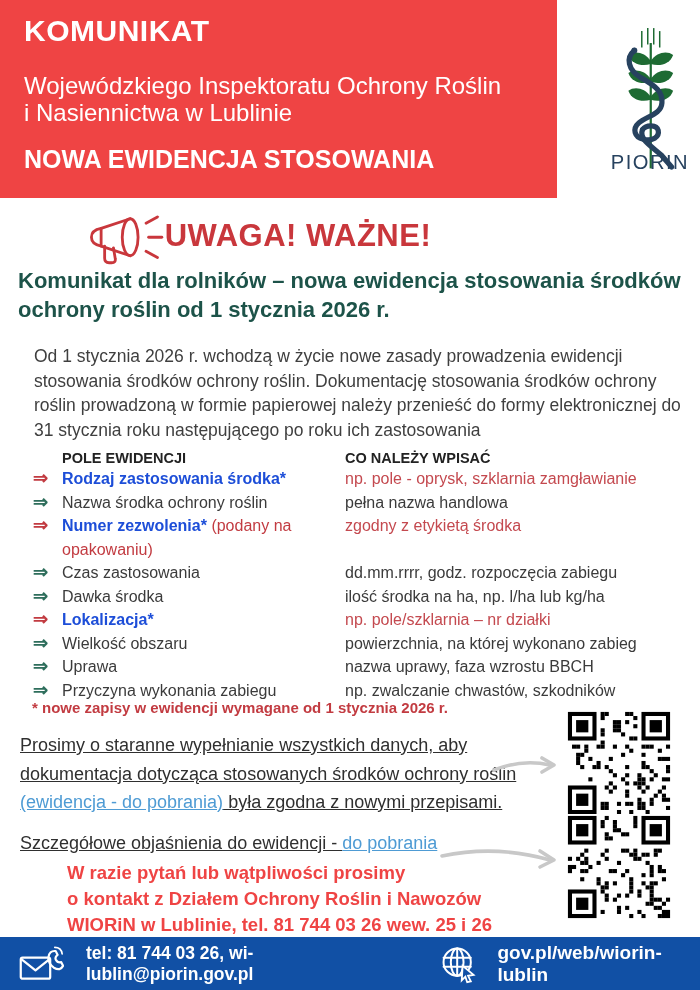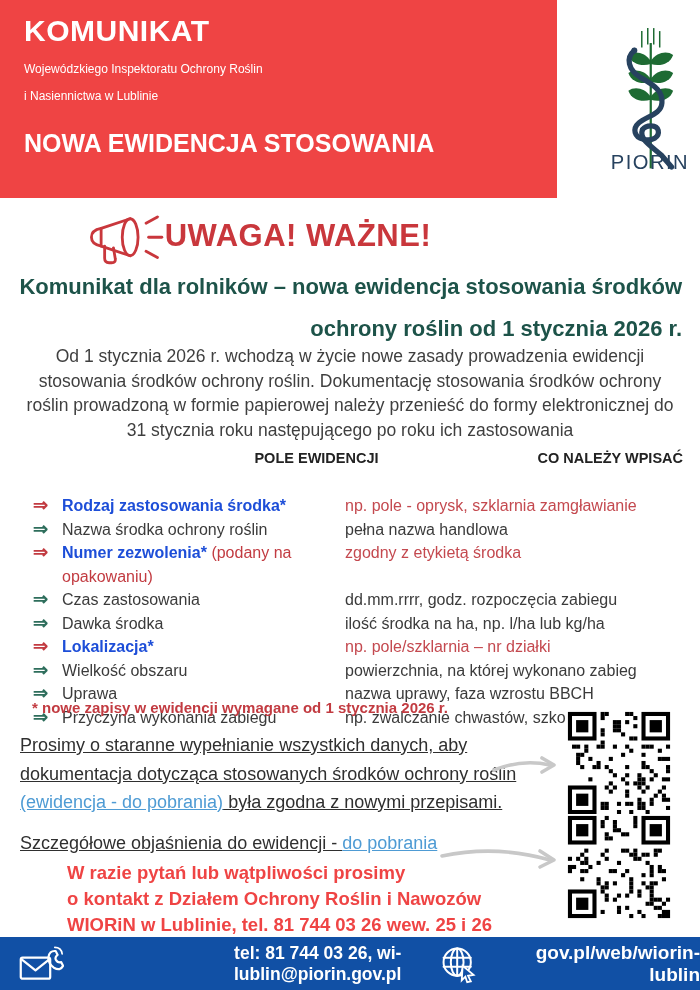--- a/index.html
+++ b/index.html
@@ -3,35 +3,35 @@
 <meta charset="utf-8">
 <style>
   * { margin:0; padding:0; box-sizing:border-box; }
   html,body { background:#e9e9e9; }
   body { font-family:"Liberation Sans", sans-serif; }
   .page { position:relative; width:700px; height:990px; background:#ffffff; margin:0 auto; overflow:hidden; }
 
   
   .header-blue { position:absolute; left:0; top:0; width:557px; height:198px; background:#ef4444; color:#fff; padding:14px 10px 0 24px; }
   .hdr-kicker { font-size:30px; font-weight:bold; letter-spacing:.5px; }
-  .hdr-org { margin-top:8px; font-size:12px; line-height:27px; font-weight:400; }
+  .hdr-org { margin-top:24px; font-size:24px; line-height:27px; font-weight:400; }
   .hdr-title { margin-top:17px; font-size:25px; line-height:33px; font-weight:bold; }
   .logo-panel { position:absolute; left:557px; top:0; width:143px; height:198px; background:#fff; display:flex; align-items:flex-start; justify-content:center;padding-left:43px; }
 
   
   .megaphone { position:absolute; left:80px; top:206px; }
   .alert-title { position:absolute; left:0; top:218px; width:596px; text-align:center; font-size:31px; font-weight:bold; color:#C9373C; letter-spacing:.5px; }
 
-  .green-heading { position:absolute; left:18px; top:266px; width:664px; text-align:right; font-size:22px; line-height:42px; font-weight:bold; color:#1D5349; }
-
-  .body-par { position:absolute; left:22px; top:344px; width:656px; text-align:center; font-size:17.5px; line-height:24.5px; color:#3F3F3F; }
+  .green-heading { position:absolute; left:18px; top:266px; width:664px; text-align:left; font-size:22px; line-height:29px; font-weight:bold; color:#1D5349; }
+
+  .body-par { position:absolute; left:34px; top:344px; width:656px; font-size:17.5px; line-height:24.5px; color:#3F3F3F; }
 
   
   .table { position:absolute; left:33px; top:450px; width:650px; font-size:16px; color:#3B3B3B; }
-  .t-head { display:flex; font-size:14.5px; font-weight:bold; color:#222; margin-bottom:28px;justify-content:flex-end; }
+  .t-head { display:flex; font-size:14.5px; font-weight:bold; color:#222; margin-bottom:1px; }
   .t-head .sp { width:29px; }
   .t-head .h1 { width:283px; }
   .t-row { display:flex; line-height:23.5px; align-items:flex-start; }
   .arw { width:29px; font-size:18px; font-weight:bold; color:#2E6E5C; line-height:23.5px; }
   .fld { width:283px; padding-right:6px; }
   .fld .f-main { font-weight:400; }
   .val { flex:1; }
   .t-row.hl .arw { color:#C23B41; }
   .t-row.hl .f-main { color:#1d4ed8; font-weight:bold; }
   .t-row.hl .f-note { color:#C23B41; }
@@ -47,21 +47,21 @@
 
   
   .qr { position:absolute; width:106px; height:106px; background:#fff; }
   #qr1 { left:566px; top:710px; }
   #qr2 { left:566px; top:814px; }
   .pointer-arrow { position:absolute; }
   #arrow1 { left:492px; top:755px; }
   #arrow2 { left:440px; top:846px; }
 
   
-  .footer { position:absolute; left:0; bottom:0; width:700px; height:53px; background:#1150A5; color:#fff; display:flex; align-items:center;text-align:right; }
+  .footer { position:absolute; left:0; bottom:0; width:700px; height:53px; background:#1150A5; color:#fff; display:flex; align-items:center; }
   .footer .ic { margin-left:18px; display:flex; align-items:center; }
   .footer-text { margin-left:22px; font-size:17.5px; font-weight:bold; }
   .footer .ic2 { margin-left:38px; }
   .footer-site { margin-left:18px; font-size:19px; font-weight:bold; }
 </style>
 </head>
 <body>
 
 <div class="page">
 

